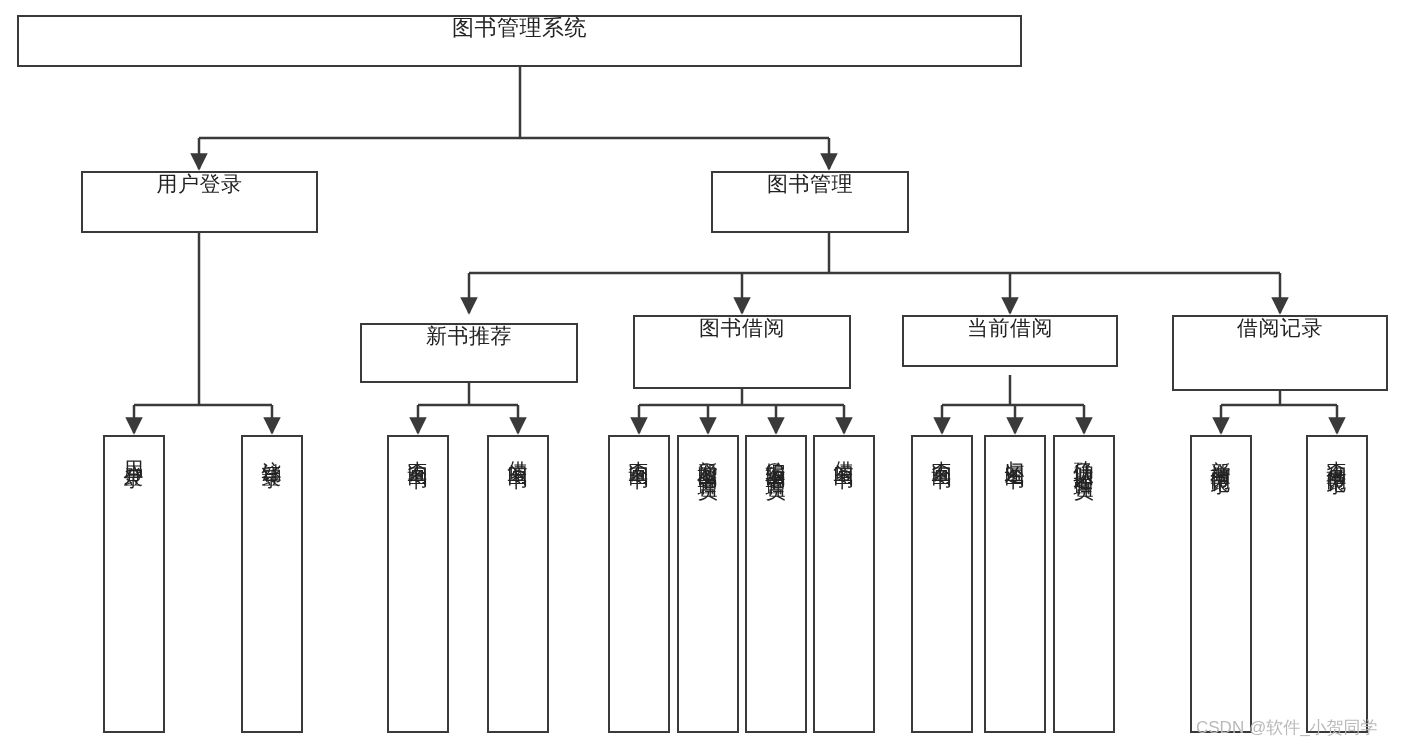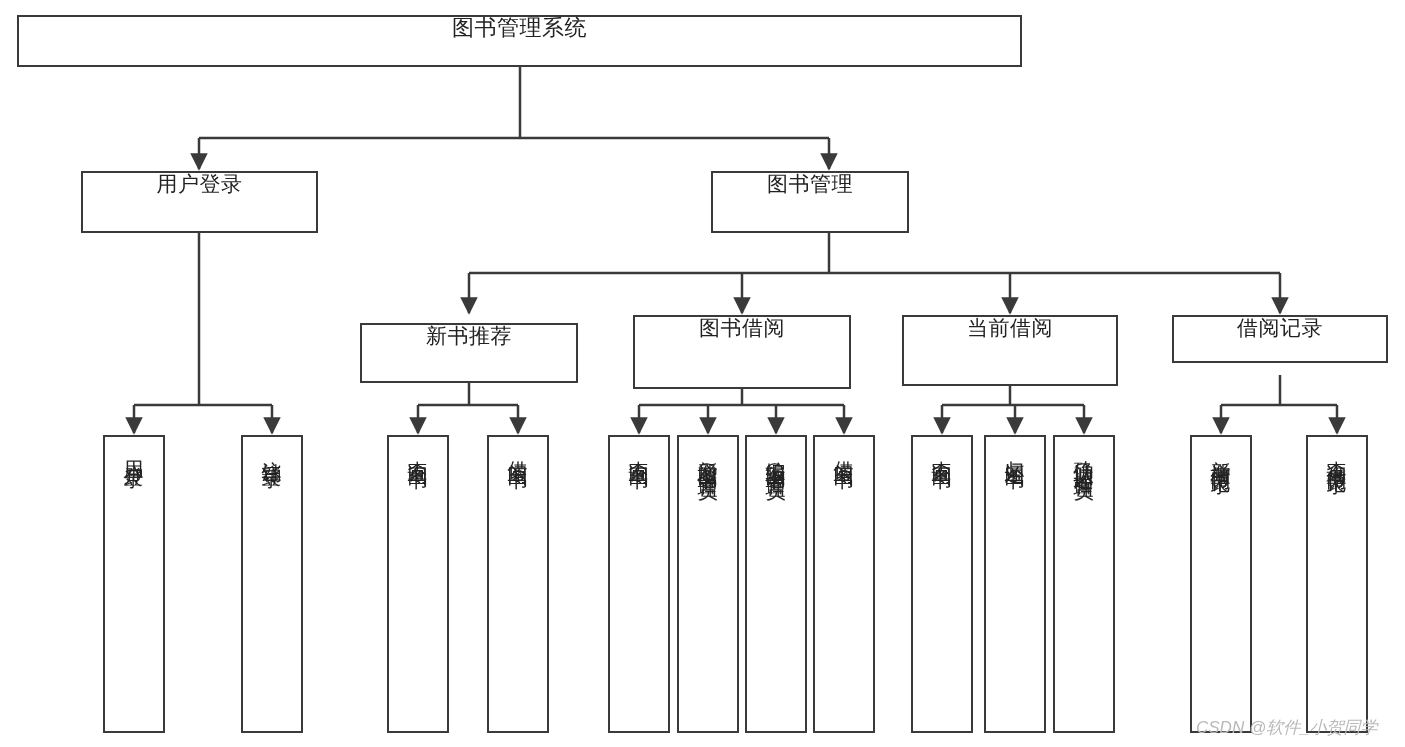--- a/index.html
+++ b/index.html
@@ -65,21 +65,20 @@
     line-height: 1;
     white-space: nowrap;
   }
   .watermark {
     position: absolute;
     font-size: 17px;
     color: #b9b9b9;
     white-space: nowrap;
     z-index: 3;
     font-family: "Liberation Sans", "DejaVu Sans", sans-serif;
-    font-style: italic;
   }
 </style>
 </head>
 <body>
 
 <div id="canvas">
 
   <svg id="edges" viewBox="0 0 1405 747" width="1405" height="747" xmlns="http://www.w3.org/2000/svg">
     <defs>
       <marker id="arrow" viewBox="0 0 10 10" refX="9" refY="5" markerWidth="7" markerHeight="7" orient="auto-start-reverse">
@@ -133,24 +132,24 @@
   <div class="node horiz" style="left: 711px; top: 171px; width: 198px; height: 62px;">
     <span class="label">图书管理</span>
   </div>
 
   <div class="node horiz" style="left: 360px; top: 315px; width: 218px; height: 60px; margin-top: 8px;">
     <span class="label">新书推荐</span>
   </div>
   <div class="node horiz" style="left: 633px; top: 315px; width: 218px; height: 74px;">
     <span class="label">图书借阅</span>
   </div>
-  <div class="node horiz" style="left: 902px; top: 315px; width: 216px; height: 71px;">
+  <div class="node horiz" style="left: 902px; top: 315px; width: 216px; height: 52px;">
     <span class="label">当前借阅</span>
   </div>
-  <div class="node horiz" style="left: 1172px; top: 315px; width: 216px; height: 48px;">
+  <div class="node horiz" style="left: 1172px; top: 315px; width: 216px; height: 76px;">
     <span class="label">借阅记录</span>
   </div>
 
   <div class="node vert" style="left: 103px; top: 435px; width: 62px; height: 298px;">
     <span class="label">用户登录</span>
   </div>
   <div class="node vert" style="left: 241px; top: 435px; width: 62px; height: 298px;">
     <span class="label">注销登录</span>
   </div>
   <div class="node vert" style="left: 387px; top: 435px; width: 62px; height: 298px;">

